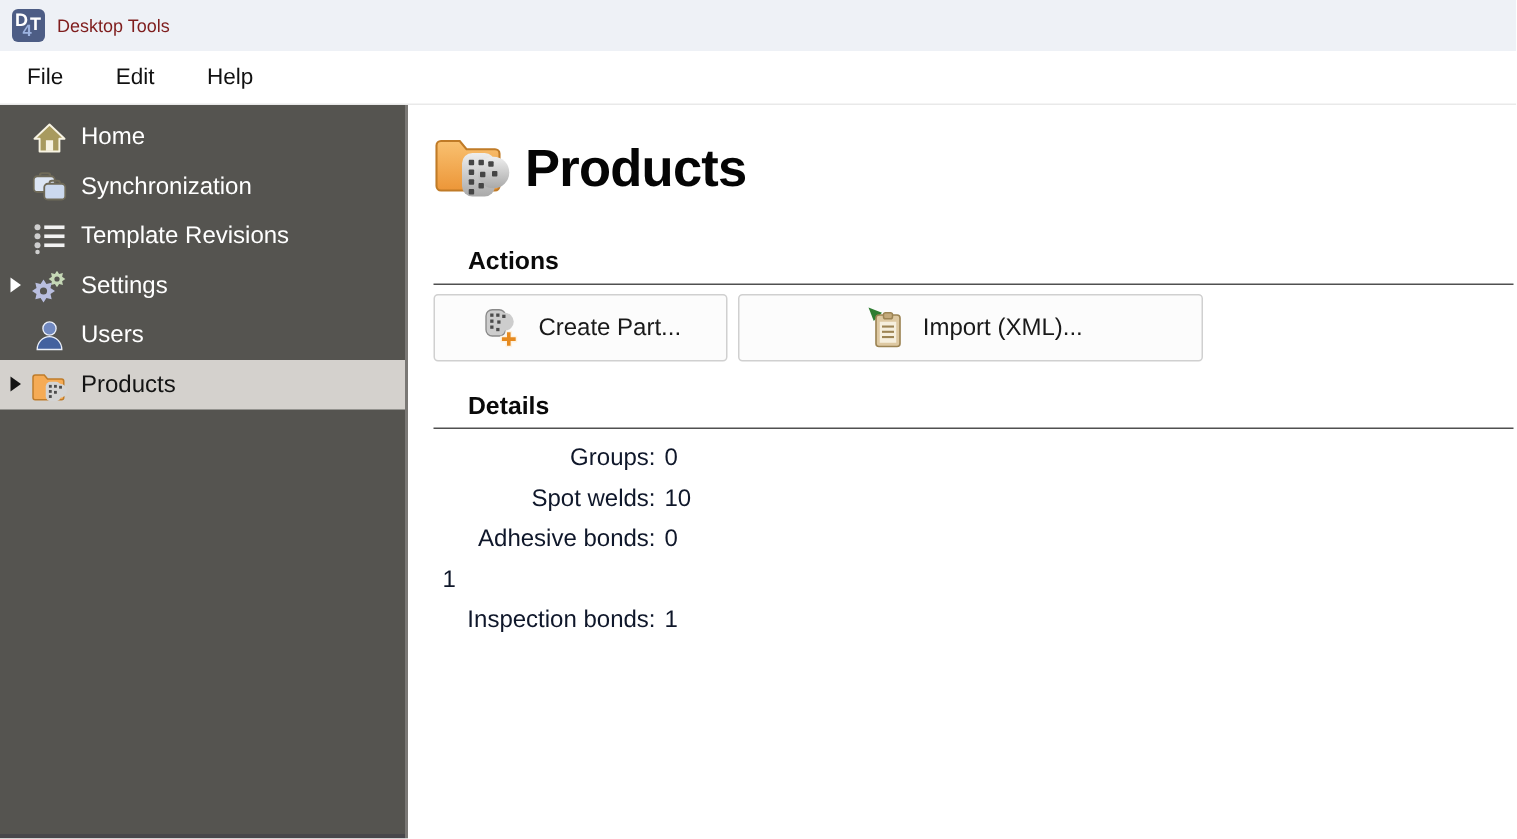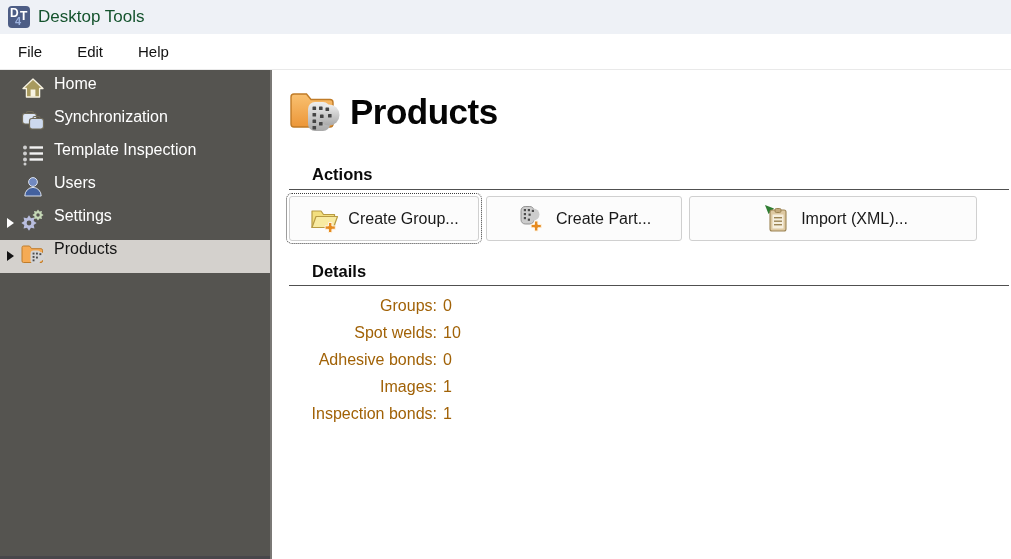--- a/index.html
+++ b/index.html
@@ -5,56 +5,56 @@
   html,body{margin:0;padding:0;}
   body{font-family:"Liberation Sans",sans-serif;background:#fff;}
   .window{position:relative;width:1011px;height:559px;overflow:hidden;background:#fff;}
 
   
   .titlebar{position:absolute;left:0;top:0;width:100%;height:34px;background:#eef1f6;display:flex;align-items:center;}
   .app-icon{position:relative;width:22px;height:22px;margin-left:8px;margin-right:8px;border-radius:4px;background:#4d5d85;flex:0 0 auto;}
   .ai-d{position:absolute;left:2px;top:0px;font-size:12px;font-weight:bold;color:#fff;line-height:14px;}
   .ai-t{position:absolute;left:12px;top:3px;font-size:12px;font-weight:bold;color:#fff;line-height:14px;}
   .ai-4{position:absolute;left:7px;top:9px;font-size:11px;font-weight:bold;color:#9db3e0;line-height:13px;}
-  .title-text{font-size:17px;color:#14532d;}
+  .title-text{font-size:12px;color:#7f1d1d;}
 
   
   .menubar{position:absolute;left:0;top:34px;width:100%;height:36px;background:#fff;border-bottom:1px solid #e9e9e9;box-sizing:border-box;display:flex;align-items:center;}
   .menu-item{font-size:15px;color:#111;padding:8px 13px;margin-right:9px;cursor:default;}
   .menu-item:first-child{margin-left:5px;}
 
   
   .sidebar{position:absolute;left:0;top:70px;bottom:0;width:272px;background:#555450;border-right:2px solid #7a7875;box-sizing:border-box;padding-top:5px;}
   .sidebar::after{content:"";position:absolute;left:0;right:0;bottom:0;height:3px;background:#48474b;}
-  .side-item{position:relative;height:33px;display:flex;padding-left:20px;color:#fff;font-size:16px;cursor:default;}
+  .side-item{position:relative;height:33px;display:flex;align-items:center;padding-left:20px;color:#fff;font-size:16px;cursor:default;}
   .side-item.selected{background:#d4d1cd;color:#141414;}
   .side-icon{width:26px;height:26px;margin-right:8px;flex:0 0 auto;display:flex;align-items:center;justify-content:center;}
   .expander{position:absolute;left:7px;top:11px;width:0;height:0;border-top:5px solid transparent;border-bottom:5px solid transparent;border-left:7px solid #fff;}
   .side-item.selected .expander{border-left-color:#141414;}
 
   
   .main{position:absolute;left:272px;top:70px;right:0;bottom:0;background:#fff;}
   .main-header{position:absolute;left:15px;top:15px;display:flex;align-items:center;gap:9px;}
   .page-title{font-size:35px;font-weight:800;color:#050505;letter-spacing:-0.5px;}
   .section-heading{position:absolute;left:17px;font-size:16.5px;font-weight:bold;color:#0a0a0a;margin-left:23px;}
   .heading-actions{top:95px;}
   .rule{position:absolute;left:17px;right:2px;height:0;border-top:1px solid #505050;}
   .rule-actions{top:119px;}
   .heading-details{top:192px;}
   .rule-details{top:215px;}
 
   .buttons-row{position:absolute;left:17px;top:126px;display:flex;gap:7px;}
   .btn{height:45px;box-sizing:border-box;background:#fcfcfc;border:1px solid #d0d0d0;border-radius:3px;display:flex;align-items:center;justify-content:center;gap:9px;font-family:"Liberation Sans",sans-serif;font-size:16px;color:#191919;padding:0;}
   .btn-create-group{width:190px;}
   .btn-create-part{width:196px;}
-  .btn-import{width:288px;gap:11px;}
+  .btn-import{width:310px;gap:11px;}
   .btn.focused{outline:1px dotted #3c3c3c;outline-offset:2px;}
   .btn svg{flex:0 0 auto;}
 
-  .details-rows{position:absolute;left:17px;top:222px;font-size:16px;color:#a16207;}
+  .details-rows{position:absolute;left:17px;top:222px;font-size:16px;color:#0f172a;}
   .detail-row{display:flex;height:27px;line-height:27px;}
   .dlabel{width:148px;text-align:right;}
   .dvalue{margin-left:6px;}
 </style>
 </head>
 <body>
 
 <div class="window">
 
   <div class="titlebar">
@@ -101,48 +101,48 @@
         <svg width="24" height="24" viewBox="0 0 24 24">
           <circle cx="4" cy="5.5" r="2" fill="#cfcfcf"></circle>
           <rect x="8.5" y="4.3" width="13.5" height="2.4" fill="#f2f2f2"></rect>
           <circle cx="4" cy="11.5" r="2" fill="#cfcfcf"></circle>
           <rect x="8.5" y="10.3" width="13.5" height="2.4" fill="#f2f2f2"></rect>
           <circle cx="4" cy="17.5" r="2" fill="#cfcfcf"></circle>
           <rect x="8.5" y="16.3" width="13.5" height="2.4" fill="#f2f2f2"></rect>
           <circle cx="4" cy="22" r="1.5" fill="#cfcfcf"></circle>
         </svg>
       </span>
-      <span>Template Inspection</span>
-    </div>
-
-    <div class="side-item">
-      <span class="side-icon">
-        <svg width="24" height="24" viewBox="0 0 24 24">
-          <circle cx="12" cy="7" r="4.4" fill="#7189c0" stroke="#e9eef8" stroke-width="0.9"></circle>
-          <path d="M3.8 21 a8.2 8.6 0 0 1 16.4 0 z" fill="#43619f" stroke="#e9eef8" stroke-width="0.9"></path>
-        </svg>
-      </span>
-      <span>Users</span>
+      <span>Template Revisions</span>
     </div>
 
     <div class="side-item">
       <span class="expander"></span>
       <span class="side-icon">
         <svg width="26" height="24" viewBox="0 0 26 24">
           <g transform="translate(18,7) scale(0.62)">
             <polygon points="9,0 5.5,2.3 6.4,6.4 2.3,5.5 0,9 -2.3,5.5 -6.4,6.4 -5.5,2.3 -9,0 -5.5,-2.3 -6.4,-6.4 -2.3,-5.5 0,-9 2.3,-5.5 6.4,-6.4 5.5,-2.3" fill="#c5d8b6"></polygon>
             <circle r="2.8" fill="#555450"></circle>
           </g>
           <g transform="translate(9,15) scale(0.85)">
             <polygon points="9,0 5.5,2.3 6.4,6.4 2.3,5.5 0,9 -2.3,5.5 -6.4,6.4 -5.5,2.3 -9,0 -5.5,-2.3 -6.4,-6.4 -2.3,-5.5 0,-9 2.3,-5.5 6.4,-6.4 5.5,-2.3" fill="#b9bedf"></polygon>
             <circle r="2.8" fill="#555450"></circle>
           </g>
         </svg>
       </span>
       <span>Settings</span>
+    </div>
+
+    <div class="side-item">
+      <span class="side-icon">
+        <svg width="24" height="24" viewBox="0 0 24 24">
+          <circle cx="12" cy="7" r="4.4" fill="#7189c0" stroke="#e9eef8" stroke-width="0.9"></circle>
+          <path d="M3.8 21 a8.2 8.6 0 0 1 16.4 0 z" fill="#43619f" stroke="#e9eef8" stroke-width="0.9"></path>
+        </svg>
+      </span>
+      <span>Users</span>
     </div>
 
     <div class="side-item selected">
       <span class="expander"></span>
       <span class="side-icon">
         <svg width="26" height="24" viewBox="0 0 26 24">
           <path d="M2 6.5 a1.5 1.5 0 0 1 1.5 -1.5 h6 l2.2 2.7 h9.3 a1.5 1.5 0 0 1 1.5 1.5 v10.8 a1.5 1.5 0 0 1 -1.5 1.5 H3.5 a1.5 1.5 0 0 1 -1.5 -1.5 z" fill="#f5ab55" stroke="#bf7c2a" stroke-width="1"></path>
           <g>
             <rect x="10.5" y="9.5" width="10" height="13" rx="3.2" fill="#d4d4d4"></rect>
             <circle cx="20" cy="15.5" r="4.6" fill="#d4d4d4"></circle>
@@ -191,28 +191,20 @@
         </svg>
       </span>
       <span class="page-title">Products</span>
     </div>
 
     <div class="section-heading heading-actions">Actions</div>
     <div class="rule rule-actions"></div>
 
     <div class="buttons-row">
 
-      <button class="btn btn-create-group focused">
-        <svg width="30" height="29" viewBox="0 0 30 29">
-          <path d="M3 7 h9 l2.5 3.5 h11 v13 H3 z" fill="#f3df7e" stroke="#b89b43" stroke-width="1.2" stroke-linejoin="round"></path>
-          <path d="M3 23.5 L7 12.5 H28.5 L24.5 23.5 Z" fill="#f8eba2" stroke="#b89b43" stroke-width="1.2" stroke-linejoin="round"></path>
-          <path d="M19.5 18.5 h3.4 v3.4 h3.4 v3.4 h-3.4 v3.2 h-3.4 v-3.2 h-3.4 v-3.4 h3.4 z" fill="#e68a1f" stroke="#fdf3e3" stroke-width="1"></path>
-        </svg>
-        <span>Create Group...</span>
-      </button>
 
       <button class="btn btn-create-part">
         <svg width="30" height="29" viewBox="0 0 30 29">
           <g>
             <rect x="4" y="2.5" width="13" height="17.5" rx="4.2" fill="#cdcdcd" stroke="#8a8a8a" stroke-width="0.9"></rect>
             <circle cx="16.5" cy="10.5" r="6" fill="#cdcdcd"></circle>
             <rect x="6.8" y="5" width="2.2" height="2.2" fill="#4c4c4c"></rect>
             <rect x="10.8" y="5" width="2.2" height="2.2" fill="#4c4c4c"></rect>
             <rect x="14.8" y="5.8" width="2.2" height="2.2" fill="#4c4c4c"></rect>
             <rect x="6.8" y="9" width="2.2" height="2.2" fill="#4c4c4c"></rect>
@@ -249,21 +241,20 @@
       </div>
       <div class="detail-row">
         <span class="dlabel">Spot welds:</span>
         <span class="dvalue">10</span>
       </div>
       <div class="detail-row">
         <span class="dlabel">Adhesive bonds:</span>
         <span class="dvalue">0</span>
       </div>
       <div class="detail-row">
-        <span class="dlabel">Images:</span>
         <span class="dvalue">1</span>
       </div>
       <div class="detail-row">
         <span class="dlabel">Inspection bonds:</span>
         <span class="dvalue">1</span>
       </div>
     </div>
 
   </div>
 </div>

